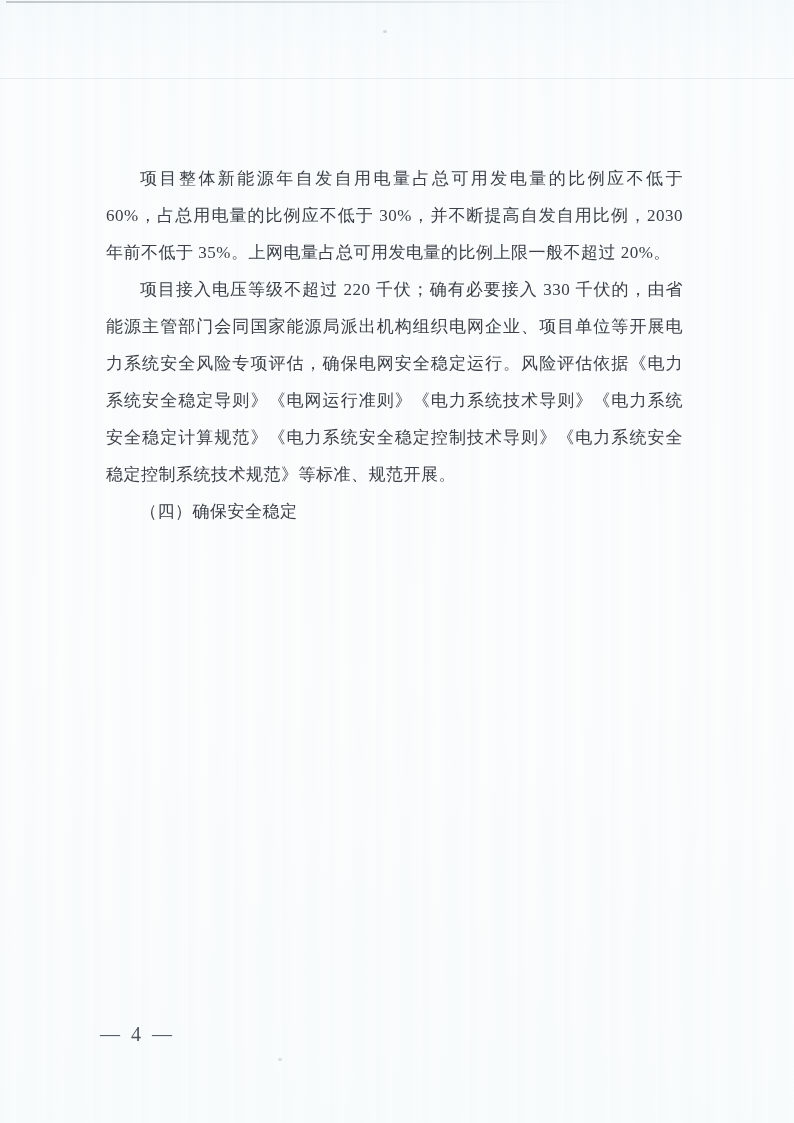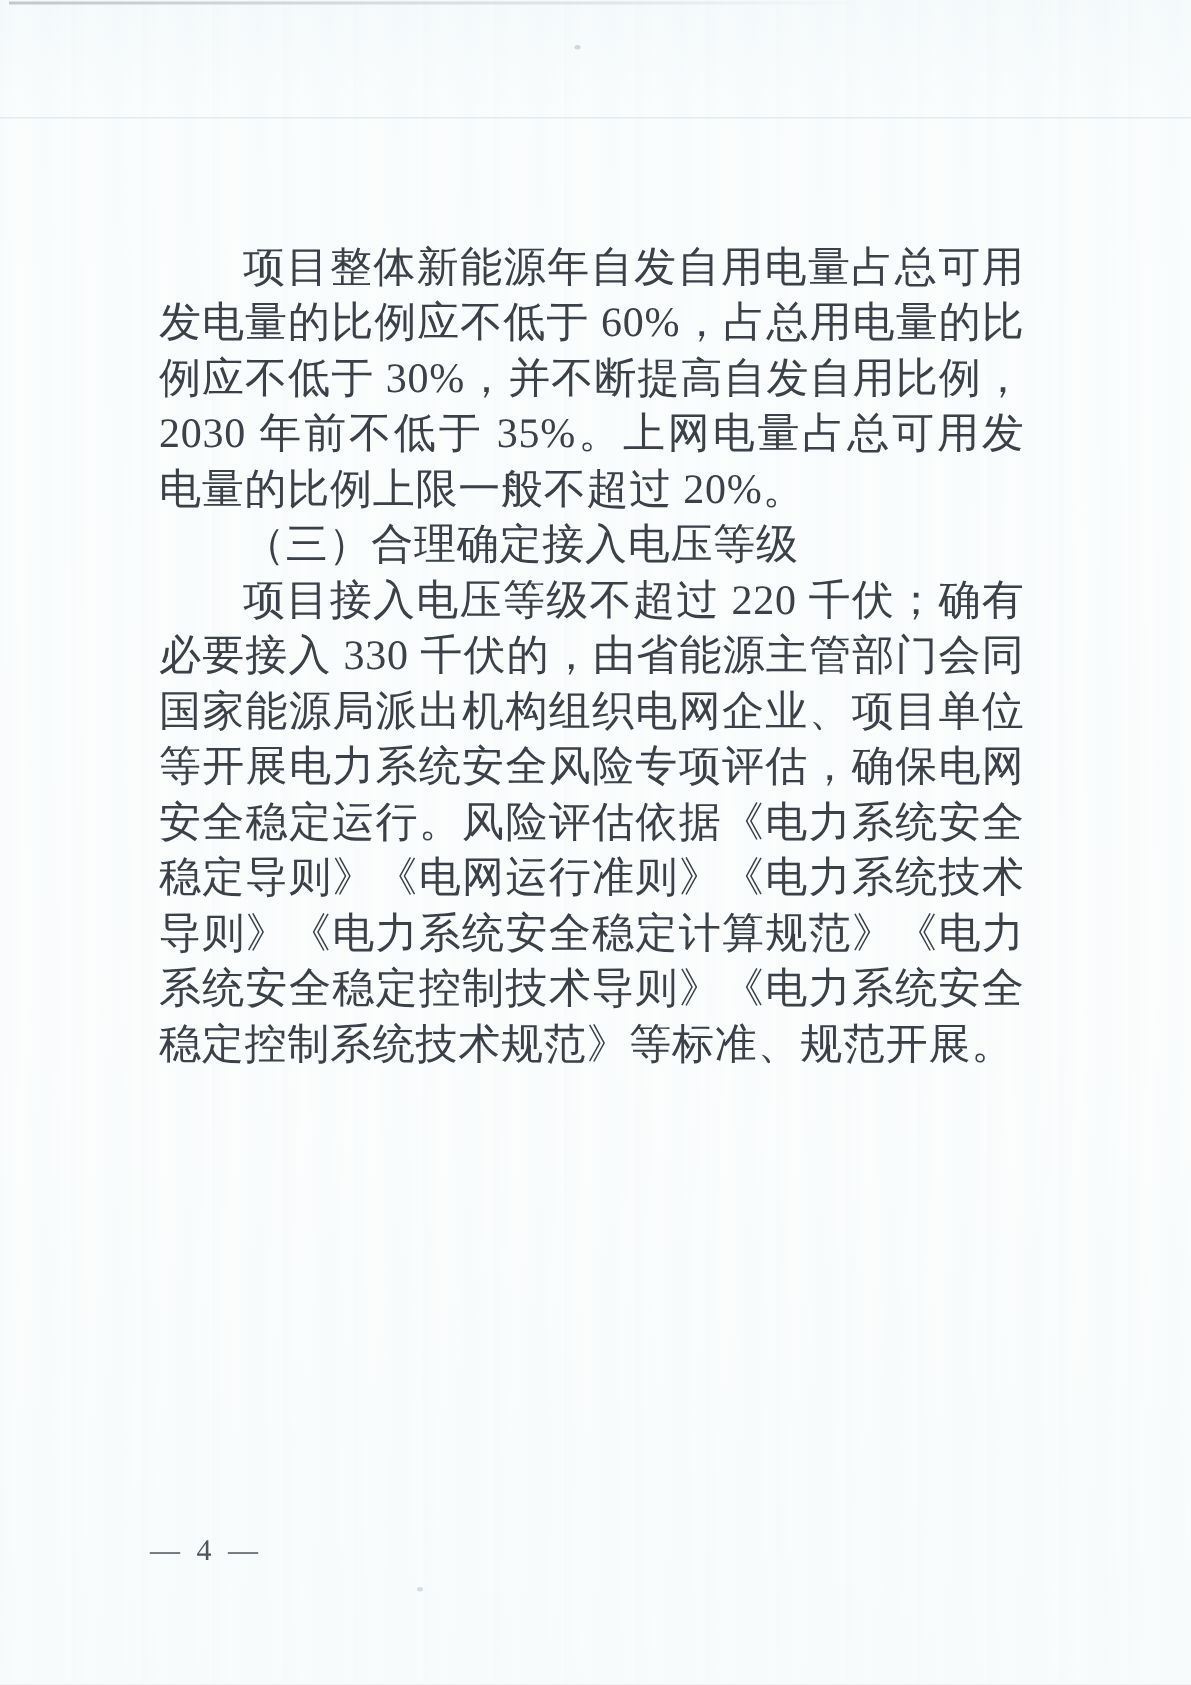--- a/index.html
+++ b/index.html
@@ -63,21 +63,21 @@
     width: 4px;
     height: 3px;
     border-radius: 50%;
     background: #d4dde1;
   }
   .text-block {
     position: absolute;
     left: 106px;
     top: 160px;
     width: 577px;
-    font-size: 28px;
+    font-size: 17px;
     line-height: 37px;
     letter-spacing: 0.5px;
     color: #3c4149;
     text-align: justify;
   }
   .text-block p {
     margin: 0;
     padding: 0;
     text-indent: 2em;
   }
@@ -95,19 +95,19 @@
 
 <div class="page">
 
   <div class="scan-edge-top"></div>
   <div class="scan-band-line"></div>
   <div class="scan-speck-a"></div>
   <div class="scan-speck-b"></div>
 
   <div class="text-block">
     <p>项目整体新能源年自发自用电量占总可用发电量的比例应不低于 60%，占总用电量的比例应不低于 30%，并不断提高自发自用比例，2030 年前不低于 35%。上网电量占总可用发电量的比例上限一般不超过 20%。</p>
-    <p class="heading">（三）合理确定接入电压等级</p>
     <p>项目接入电压等级不超过 220 千伏；确有必要接入 330 千伏的，由省能源主管部门会同国家能源局派出机构组织电网企业、项目单位等开展电力系统安全风险专项评估，确保电网安全稳定运行。风险评估依据《电力系统安全稳定导则》《电网运行准则》《电力系统技术导则》《电力系统安全稳定计算规范》《电力系统安全稳定控制技术导则》《电力系统安全稳定控制系统技术规范》等标准、规范开展。</p>
+    <p class="heading">（四）确保安全稳定</p>
   </div>
 
   <div class="page-number">— 4 —</div>
 
 </div>
 
 </body></html>

